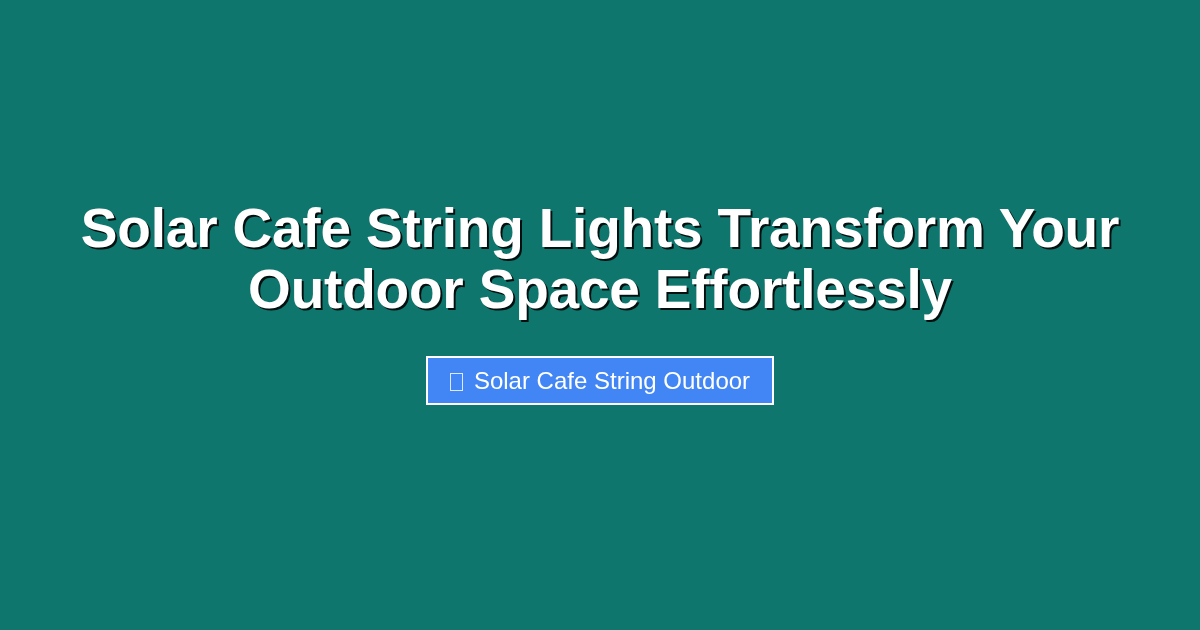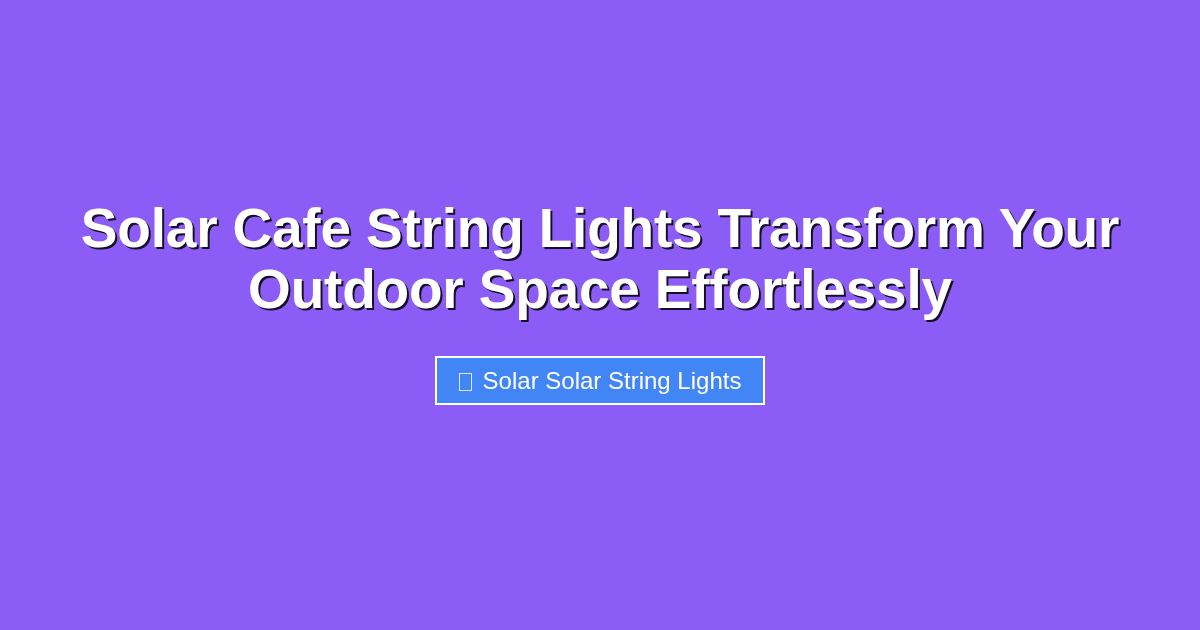--- a/index.html
+++ b/index.html
@@ -10,21 +10,21 @@
     width: 1200px;
     height: 630px;
     overflow: hidden;
     font-family: "Liberation Sans", sans-serif;
   }
 
   #og-card {
     position: relative;
     width: 1200px;
     height: 630px;
-    background: #8b5cf6;
+    background: #0f766e;
     box-sizing: border-box;
     display: flex;
     flex-direction: column;
     align-items: center;
     justify-content: flex-start;
   }
 
   
   .hero-title {
     position: absolute;
@@ -95,17 +95,17 @@
 </head>
 <body>
 
 <div id="og-card">
 
   <h1 class="hero-title">Solar Cafe String Lights Transform Your Outdoor Space Effortlessly</h1>
 
   <div class="cta-wrap">
     <a class="cta-button" href="#">
       <span class="tofu-glyph"></span>
-      <span class="cta-label">Solar Solar String Lights</span>
+      <span class="cta-label">Solar Cafe String Outdoor</span>
     </a>
   </div>
 
 </div>
 
 </body></html>

